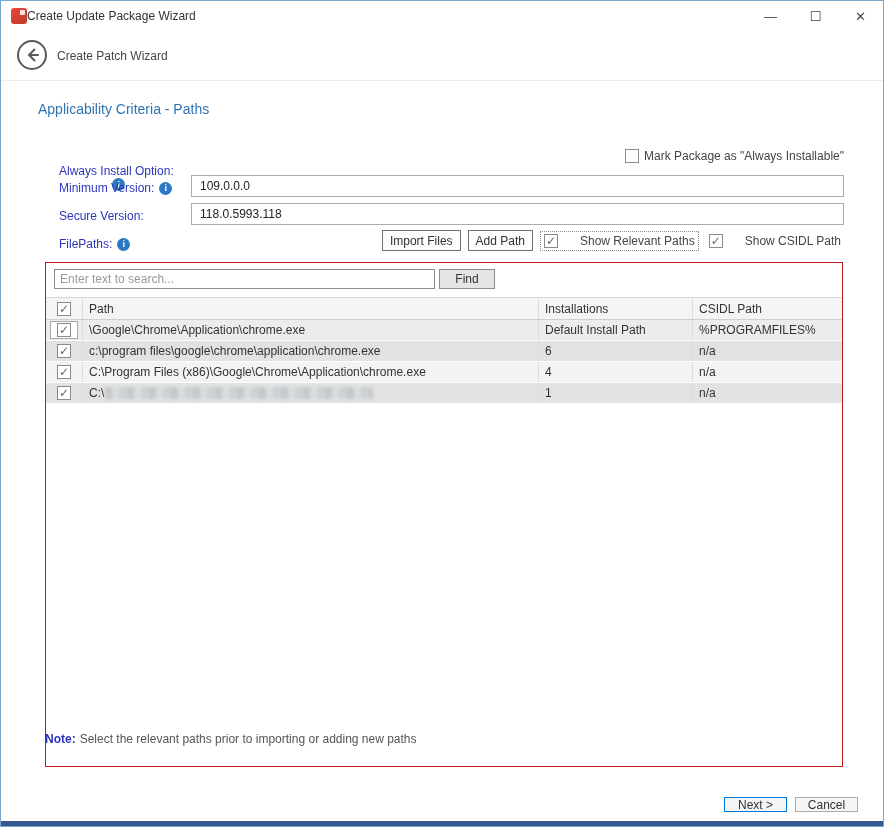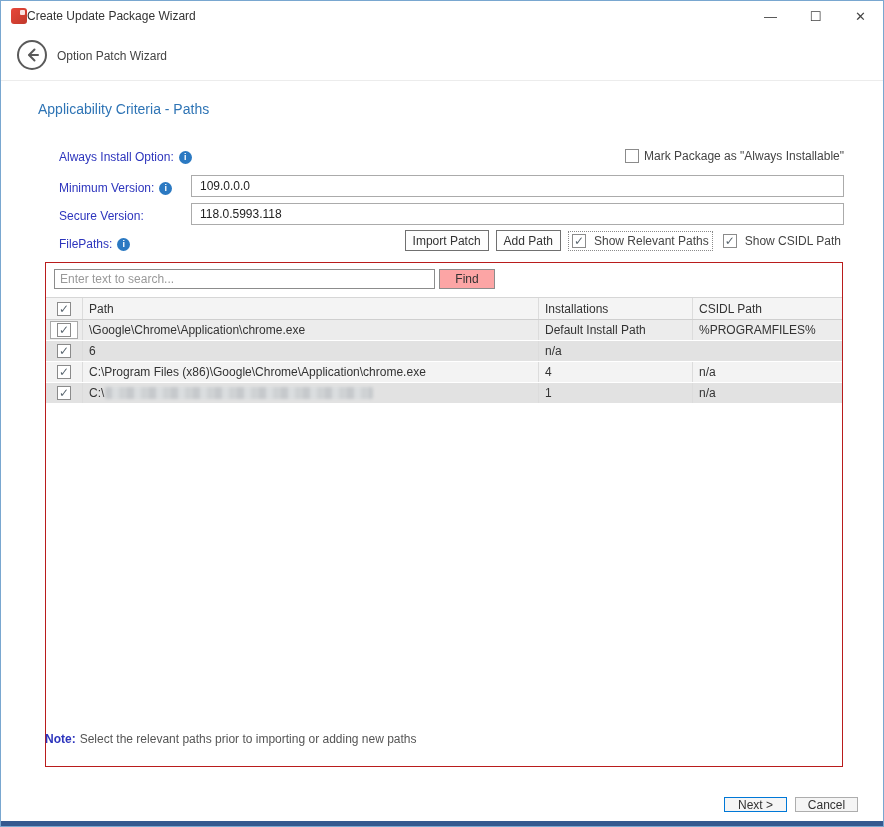--- a/index.html
+++ b/index.html
@@ -30,49 +30,49 @@
 
   
   .page-title { position:absolute; left:37px; top:100px; color:#2e74b5; font-size:14px; }
 
   .fld-label { color:#2d35bd; font-size:12px; }
   .info-icon { display:inline-flex; width:13px; height:13px; border-radius:50%; background:#2b79c2;
     color:#fff; font-size:9px; font-weight:bold; align-items:center; justify-content:center;
     margin-left:5px; flex:none; font-style:normal; }
 
   .lbl-row { position:absolute; left:58px; display:flex; align-items:center; }
-  .row-always { top:149px; }
+  .row-always { top:163px;flex-direction:column; }
   .row-min    { top:180px; }
   .row-sec    { top:208px; }
   .row-fp     { top:236px; }
 
   .text-input { position:absolute; left:190px; right:39px; height:22px; border:1px solid #ababab;
     background:#fff; font-family:inherit; font-size:12px; color:#222; padding:0 8px; outline:none; }
   .input-min { top:174px; }
   .input-sec { top:202px; }
 
   
   .cb { position:relative; width:14px; height:14px; border:1px solid #8b8b8b; background:#fff; flex:none; display:inline-block; }
   .cb.checked::after { content:"✓"; position:absolute; left:1px; top:-1px; font-size:12px; line-height:14px; color:#5b6770; }
 
   .mark-group { position:absolute; right:39px; top:148px; display:flex; align-items:center; gap:5px; color:#444; }
 
   .fp-toolbar { position:absolute; right:39px; top:229px; display:flex; align-items:center; gap:7px; }
   .small-btn { height:21px; padding:0 7px; border:1px solid #707070; background:#fdfdfd; font-family:inherit;
     font-size:12px; color:#333; display:flex; align-items:center; }
-  .cb-group { display:flex; align-items:flex-end; gap:8px; color:#444; padding:2px 3px; }
+  .cb-group { display:flex; align-items:flex-end; gap:22px; color:#444; padding:2px 3px; }
   .cb-group.dotted { border:1px dotted #8a8a8a; }
 
   
   .panel { position:absolute; left:44px; right:40px; top:261px; height:505px; background:#fff; border:1px solid #b91c1c; }
   .search-input { position:absolute; left:8px; top:6px; width:381px; height:20px; border:1px solid #8c8c8c;
     font-family:inherit; font-size:12px; padding:0 5px; color:#222; outline:none; }
   .search-input::placeholder { color:#999; }
   .find-btn { position:absolute; left:393px; top:6px; width:56px; height:20px; border:1px solid #8c8c8c;
-    background:#fca5a5; font-family:inherit; font-size:12px; color:#333; }
+    background:#e5e5e5; font-family:inherit; font-size:12px; color:#333; }
 
   .grid { position:absolute; left:0; right:0; top:34px; }
   .t-row { display:grid; grid-template-columns:37px 456px 154px 1fr; align-items:stretch; }
   .t-head { height:23px; background:#f4f4f4; border-top:1px solid #d6d6d6; border-bottom:1px solid #cfcfcf; }
   .t-head .cell { color:#333; }
   .cell { display:flex; align-items:center; padding:0 6px; border-right:1px solid #dcdcdc; height:100%;
     white-space:nowrap; overflow:hidden; }
   .cell:last-child { border-right:none; }
   .cell.cbcell { justify-content:center; padding:0; }
   .data-row { height:21px; border-bottom:1px solid #fff; }
@@ -111,21 +111,21 @@
     </div>
   </div>
 
   <div class="subheader">
     <div class="back-btn">
       <svg width="16" height="16" viewBox="0 0 16 16">
         <path d="M10.5 2.5 L5 8 L10.5 13.5" fill="none" stroke="#5a5a5a" stroke-width="2" stroke-linecap="round" stroke-linejoin="round"></path>
         <line x1="5.5" y1="8" x2="14" y2="8" stroke="#5a5a5a" stroke-width="2" stroke-linecap="round"></line>
       </svg>
     </div>
-    <span class="crumb">Option Patch Wizard</span>
+    <span class="crumb">Create Patch Wizard</span>
   </div>
 
   <div class="page-title">Applicability Criteria - Paths</div>
 
   <div class="lbl-row row-always">
     <span class="fld-label">Always Install Option:</span>
     <span class="info-icon">i</span>
   </div>
   <div class="mark-group">
     <span class="cb"></span>
@@ -141,21 +141,21 @@
   <div class="lbl-row row-sec">
     <span class="fld-label">Secure Version:</span>
   </div>
   <input class="text-input input-sec" type="text" value="118.0.5993.118" style="">
 
   <div class="lbl-row row-fp">
     <span class="fld-label">FilePaths:</span>
     <span class="info-icon">i</span>
   </div>
   <div class="fp-toolbar">
-    <button class="small-btn">Import Patch</button>
+    <button class="small-btn">Import Files</button>
     <button class="small-btn">Add Path</button>
     <span class="cb-group dotted">
       <span class="cb checked"></span>
       <span>Show Relevant Paths</span>
     </span>
     <span class="cb-group">
       <span class="cb checked"></span>
       <span>Show CSIDL Path</span>
     </span>
   </div>
@@ -183,20 +183,21 @@
         </div>
         <div class="cell">\Google\Chrome\Application\chrome.exe</div>
         <div class="cell">Default Install Path</div>
         <div class="cell">%PROGRAMFILES%</div>
       </div>
 
       <div class="t-row data-row bg-b">
         <div class="cell cbcell">
             <span class="cb checked"></span>
           </div>
+        <div class="cell">c:\program files\google\chrome\application\chrome.exe</div>
         <div class="cell">6</div>
         <div class="cell">n/a</div>
       </div>
 
       <div class="t-row data-row bg-c">
         <div class="cell cbcell">
             <span class="cb checked"></span>
           </div>
         <div class="cell">C:\Program Files (x86)\Google\Chrome\Application\chrome.exe</div>
         <div class="cell">4</div>

